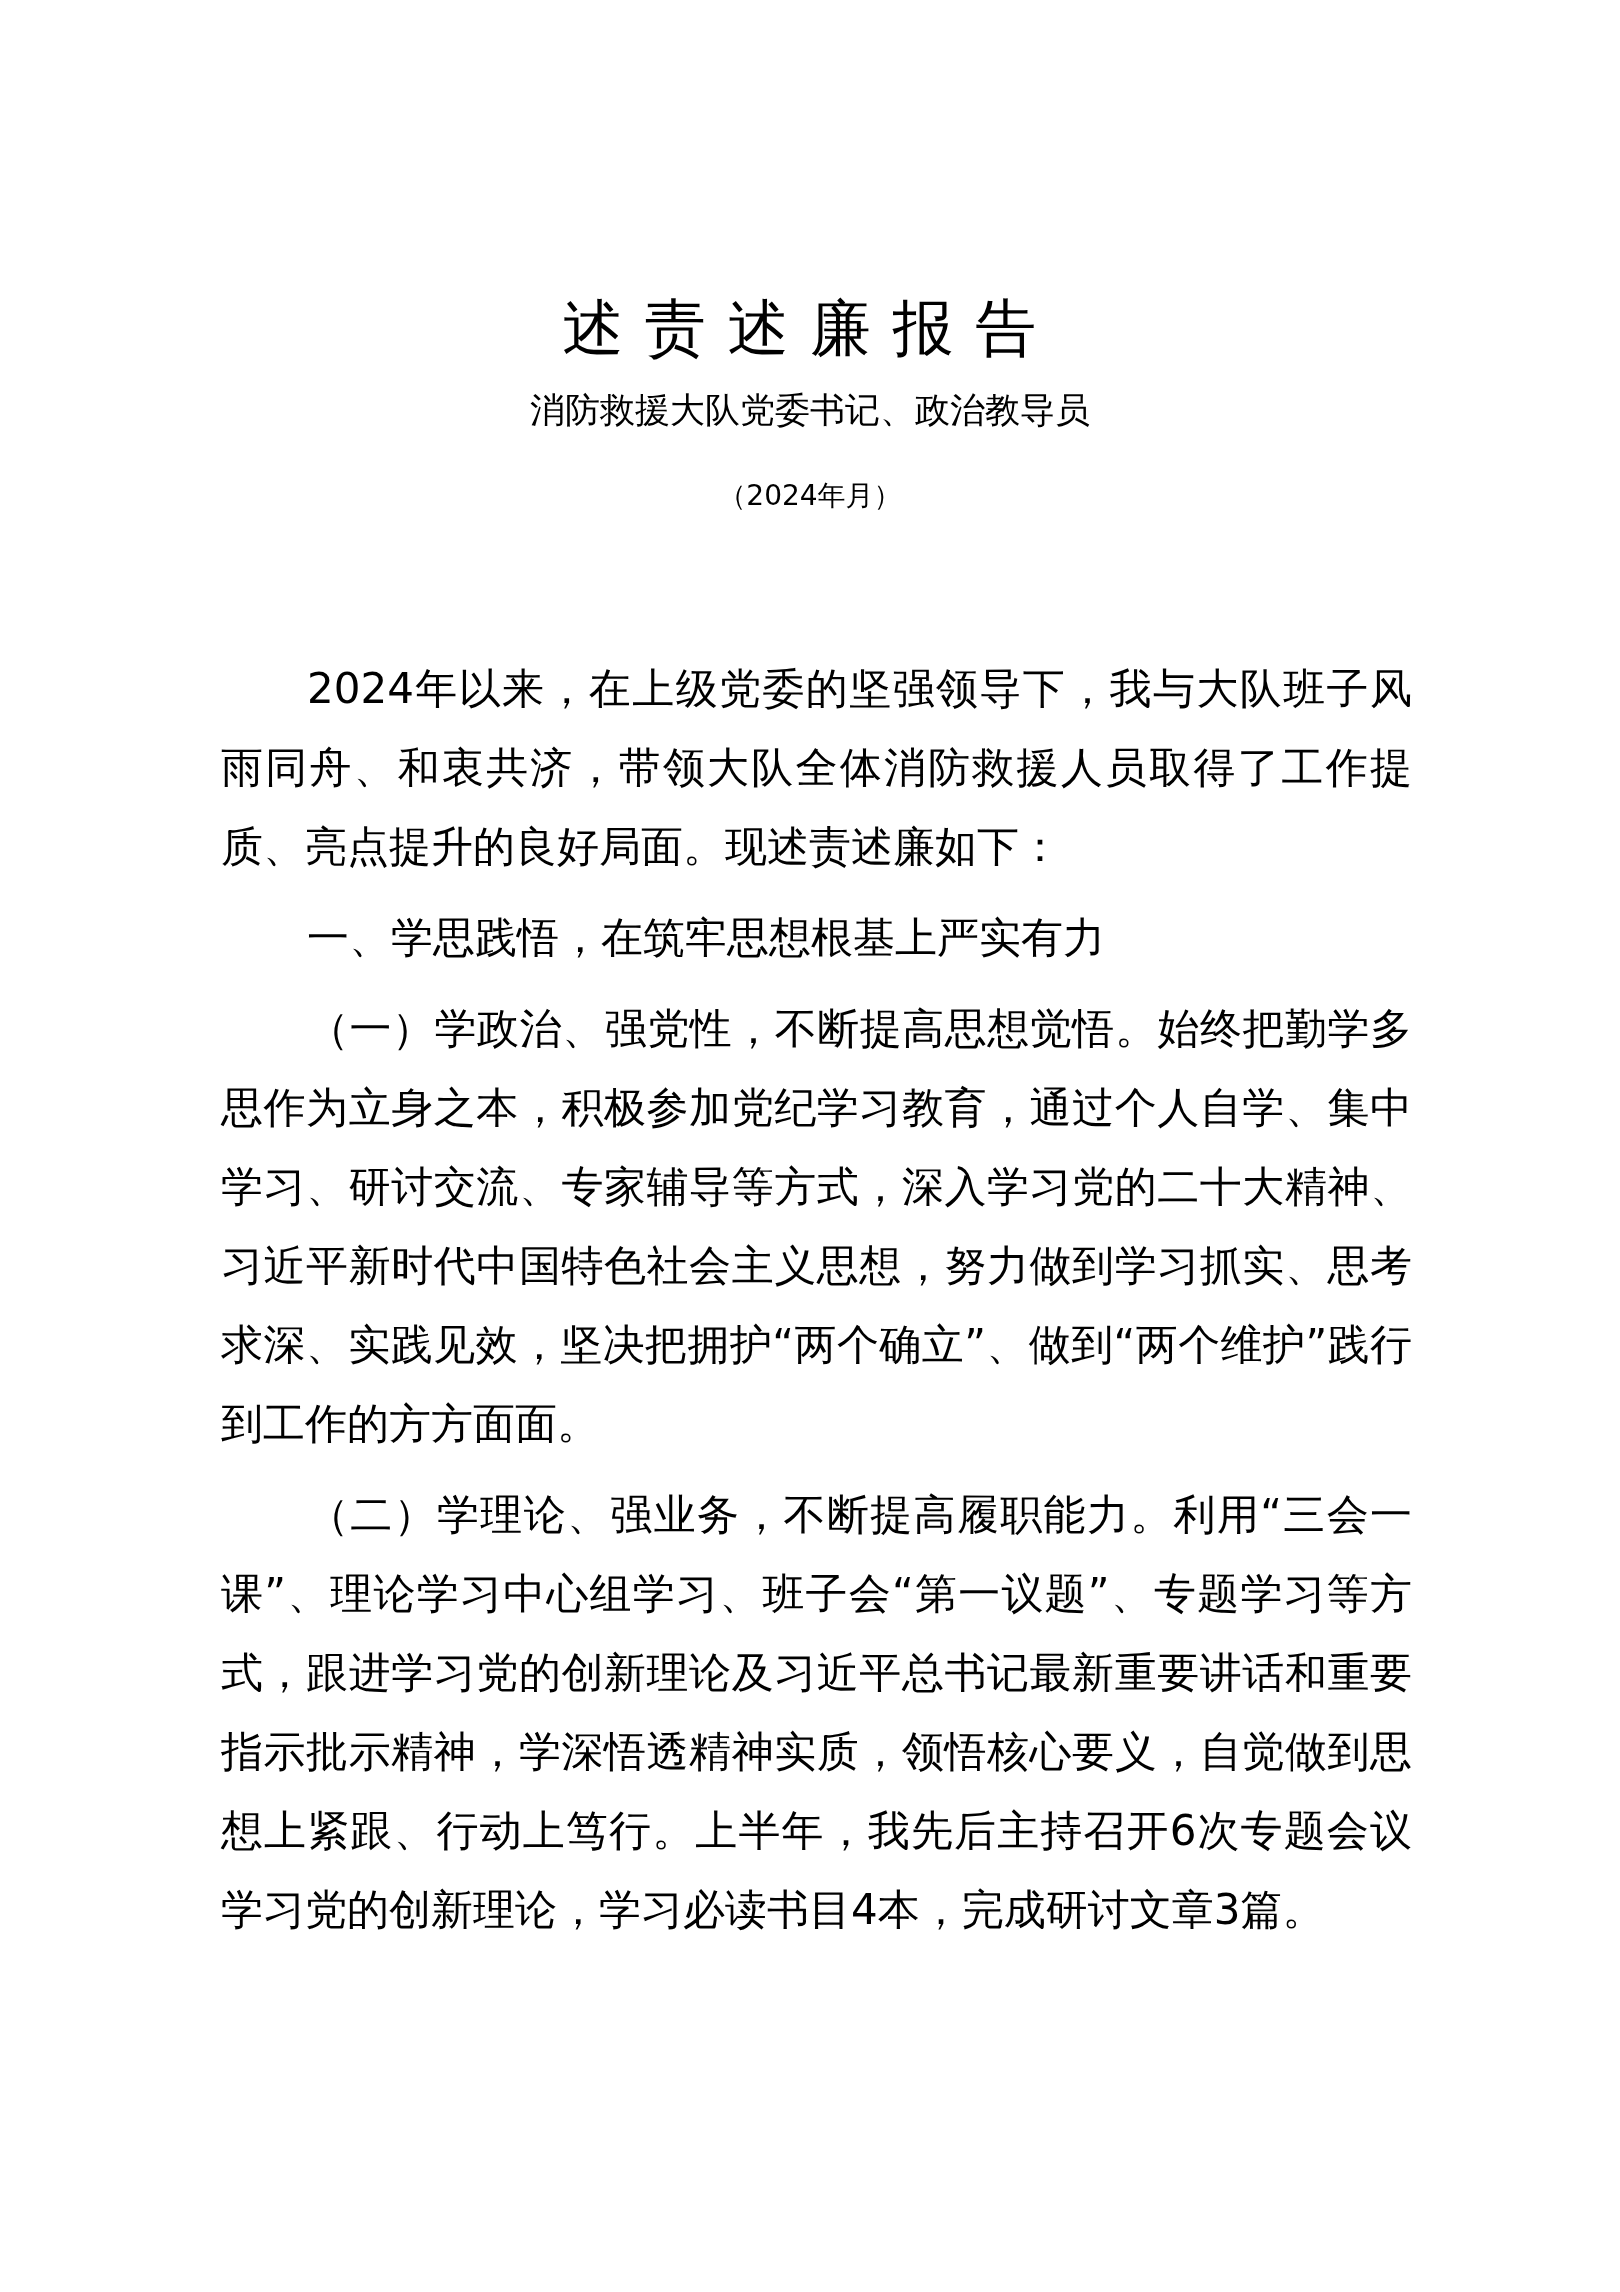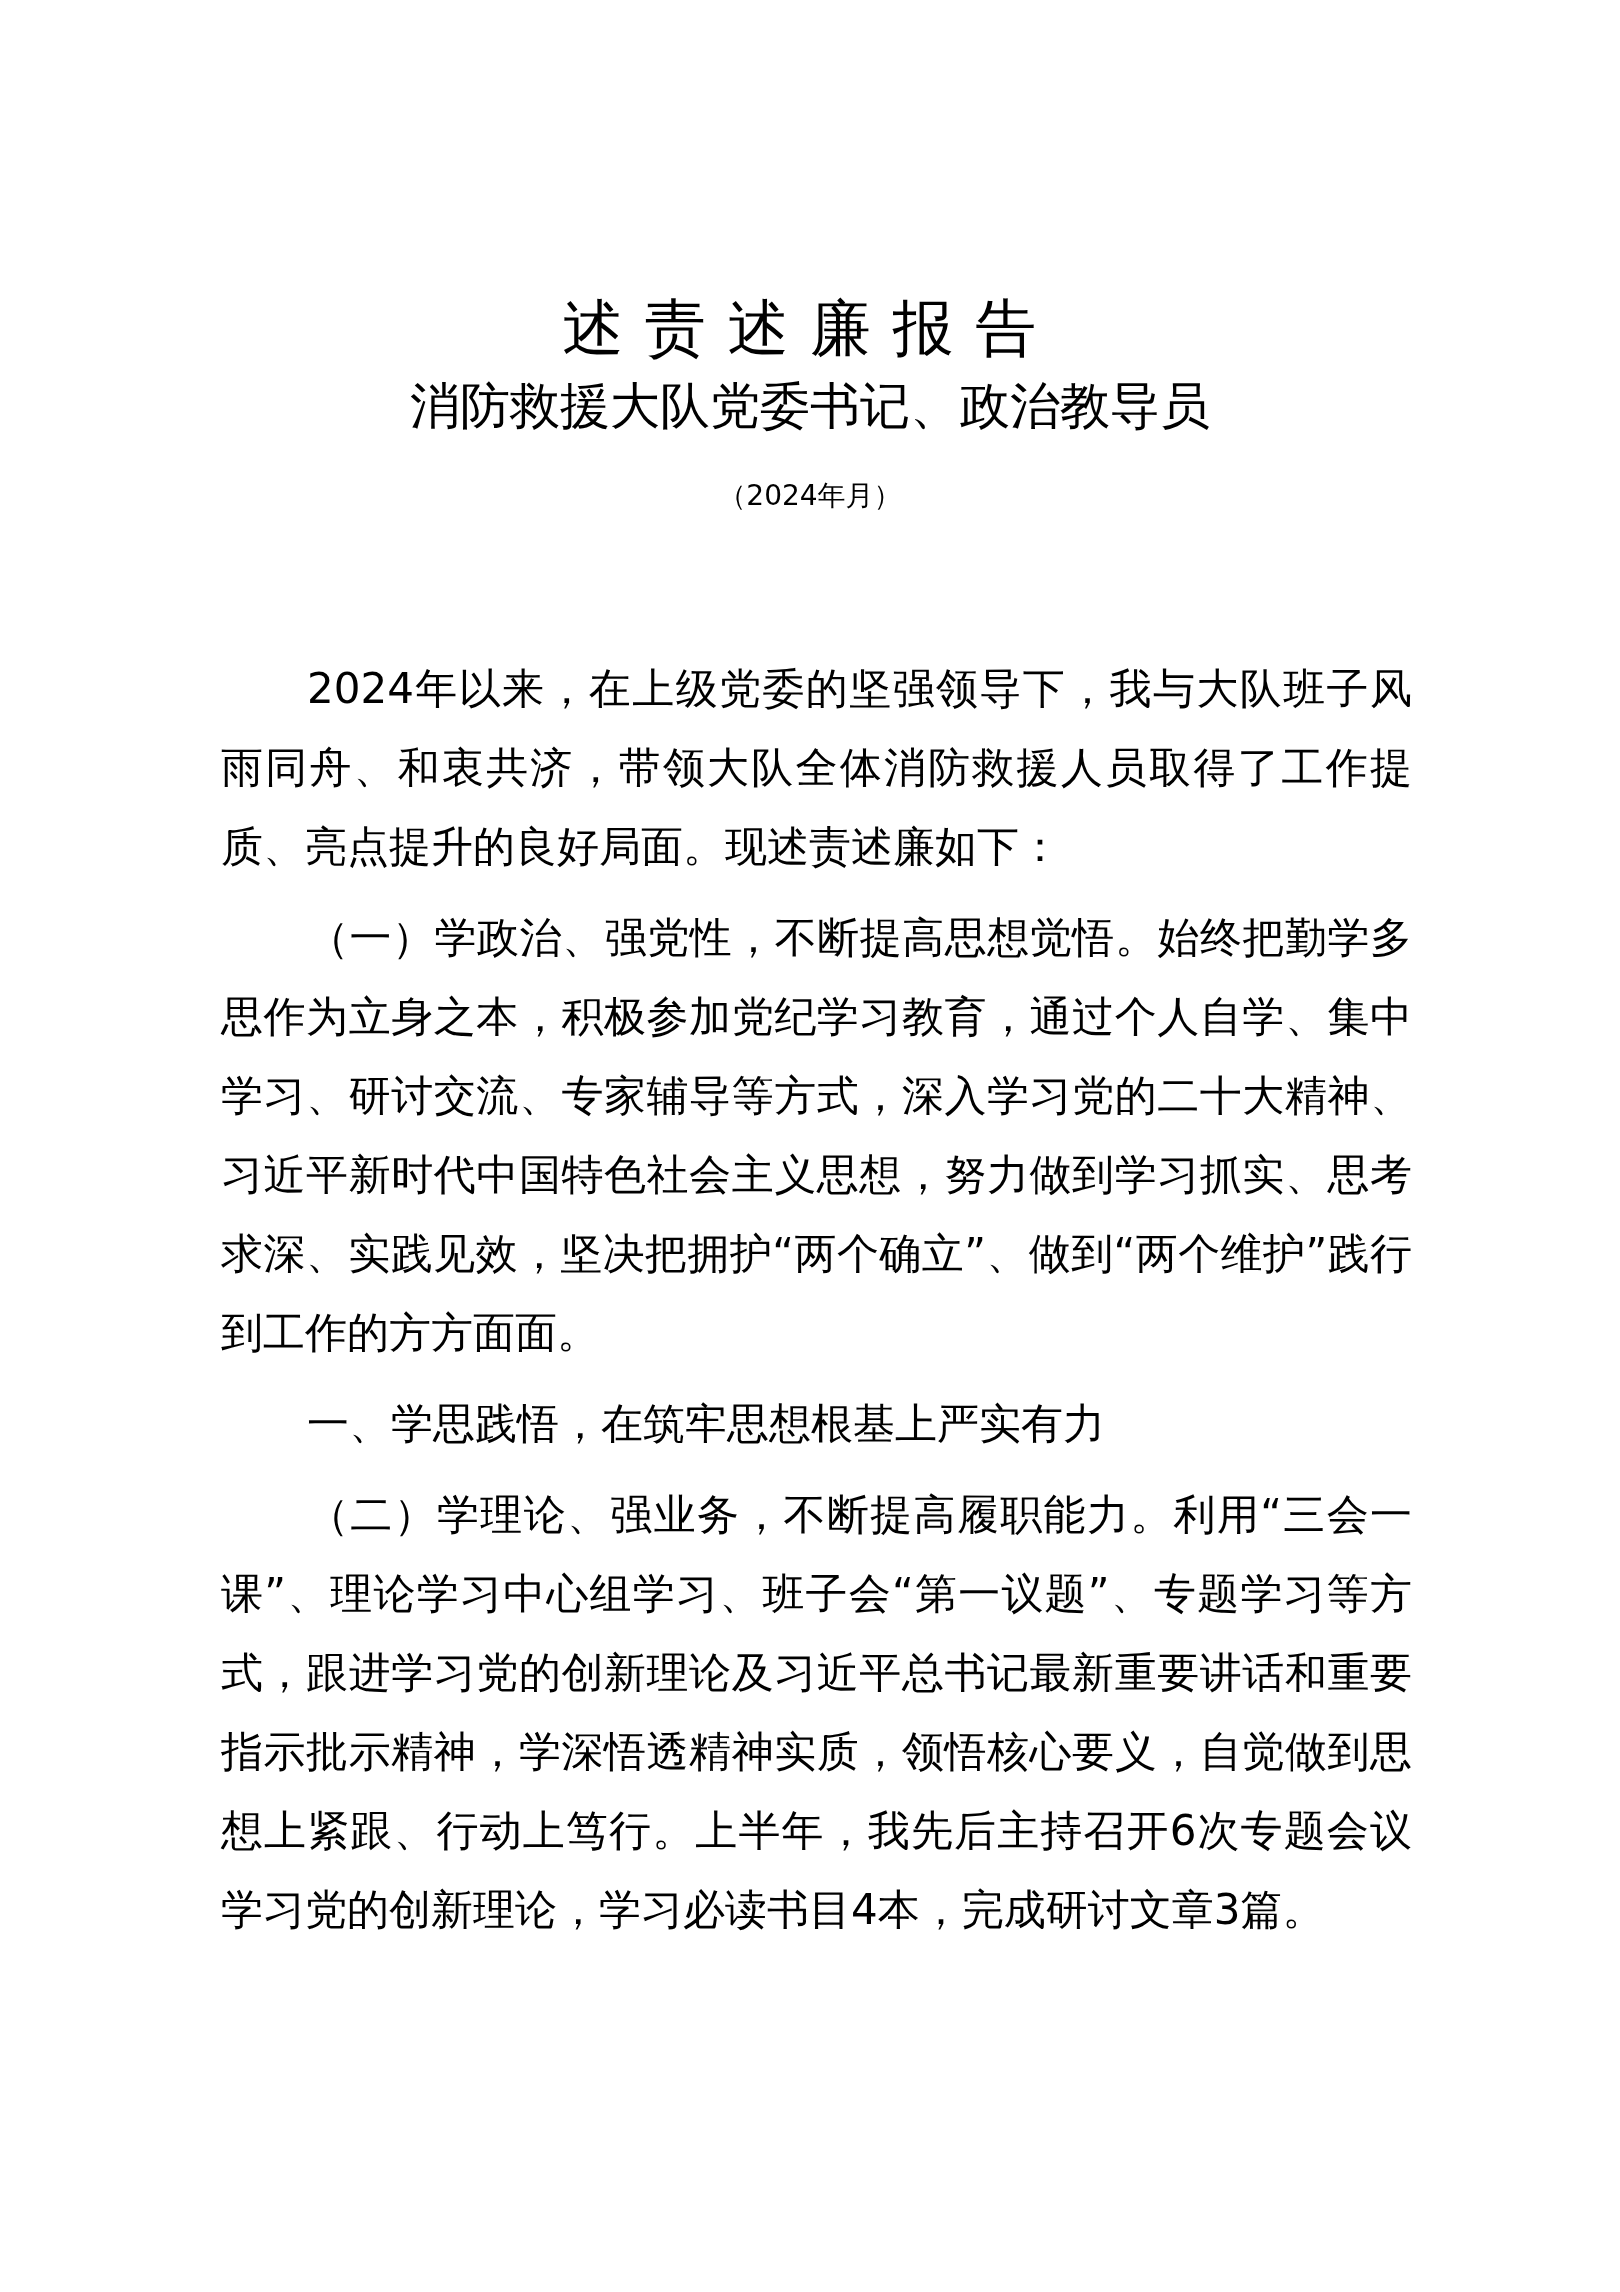--- a/index.html
+++ b/index.html
@@ -2,34 +2,34 @@
 <html><head>
 <meta charset="utf-8">
 <style>
   html, body { margin: 0; padding: 0; background: #ffffff; }
   body { width: 1620px; height: 2293px; position: relative; overflow: hidden;
          font-family: "DejaVu Serif", "Liberation Serif", serif; color: #000; }
   .page { position: absolute; left: 0; top: 0; width: 1620px; height: 2293px; background: #fff; }
   .title { position: absolute; top: 289px; left: 0; width: 1620px; text-align: center;
            font-size: 61px; letter-spacing: 21.6px; line-height: 78px; font-family: "DejaVu Sans", sans-serif; }
   .subtitle { position: absolute; top: 380px; left: 0; width: 1620px; text-align: center;
-              font-size: 50px; line-height: 59px; font-family: Liberation Mono, monospace; }
+              font-size: 35px; line-height: 59px; font-family: Liberation Sans, sans-serif; }
   .date { position: absolute; top: 466px; left: 0; width: 1620px; text-align: center;
           font-size: 28px; line-height: 59px; font-family: "DejaVu Sans", sans-serif; }
   .body { position: absolute; top: 637px; left: 209px; width: 1215px;
           font-size: 42px; line-height: 79px; font-family: "DejaVu Sans", sans-serif; }
   .body p { margin: 12px; text-indent: 86px; text-align: justify; }
 </style>
 </head>
 <body>
 
 <div class="page">
   <div class="title">述责述廉报告</div>
   <div class="subtitle">消防救援大队党委书记、政治教导员</div>
   <div class="date">（2024年月）</div>
   <div class="body">
     <p>2024年以来，在上级党委的坚强领导下，我与大队班子风雨同舟、和衷共济，带领大队全体消防救援人员取得了工作提质、亮点提升的良好局面。现述责述廉如下：</p>
+    <p>一、学思践悟，在筑牢思想根基上严实有力</p>
     <p>（一）学政治、强党性，不断提高思想觉悟。始终把勤学多思作为立身之本，积极参加党纪学习教育，通过个人自学、集中学习、研讨交流、专家辅导等方式，深入学习党的二十大精神、习近平新时代中国特色社会主义思想，努力做到学习抓实、思考求深、实践见效，坚决把拥护“两个确立”、做到“两个维护”践行到工作的方方面面。</p>
-    <p>一、学思践悟，在筑牢思想根基上严实有力</p>
     <p>（二）学理论、强业务，不断提高履职能力。利用“三会一课”、理论学习中心组学习、班子会“第一议题”、专题学习等方式，跟进学习党的创新理论及习近平总书记最新重要讲话和重要指示批示精神，学深悟透精神实质，领悟核心要义，自觉做到思想上紧跟、行动上笃行。上半年，我先后主持召开6次专题会议学习党的创新理论，学习必读书目4本，完成研讨文章3篇。</p>
   </div>
 </div>
 
 
 </body></html>

